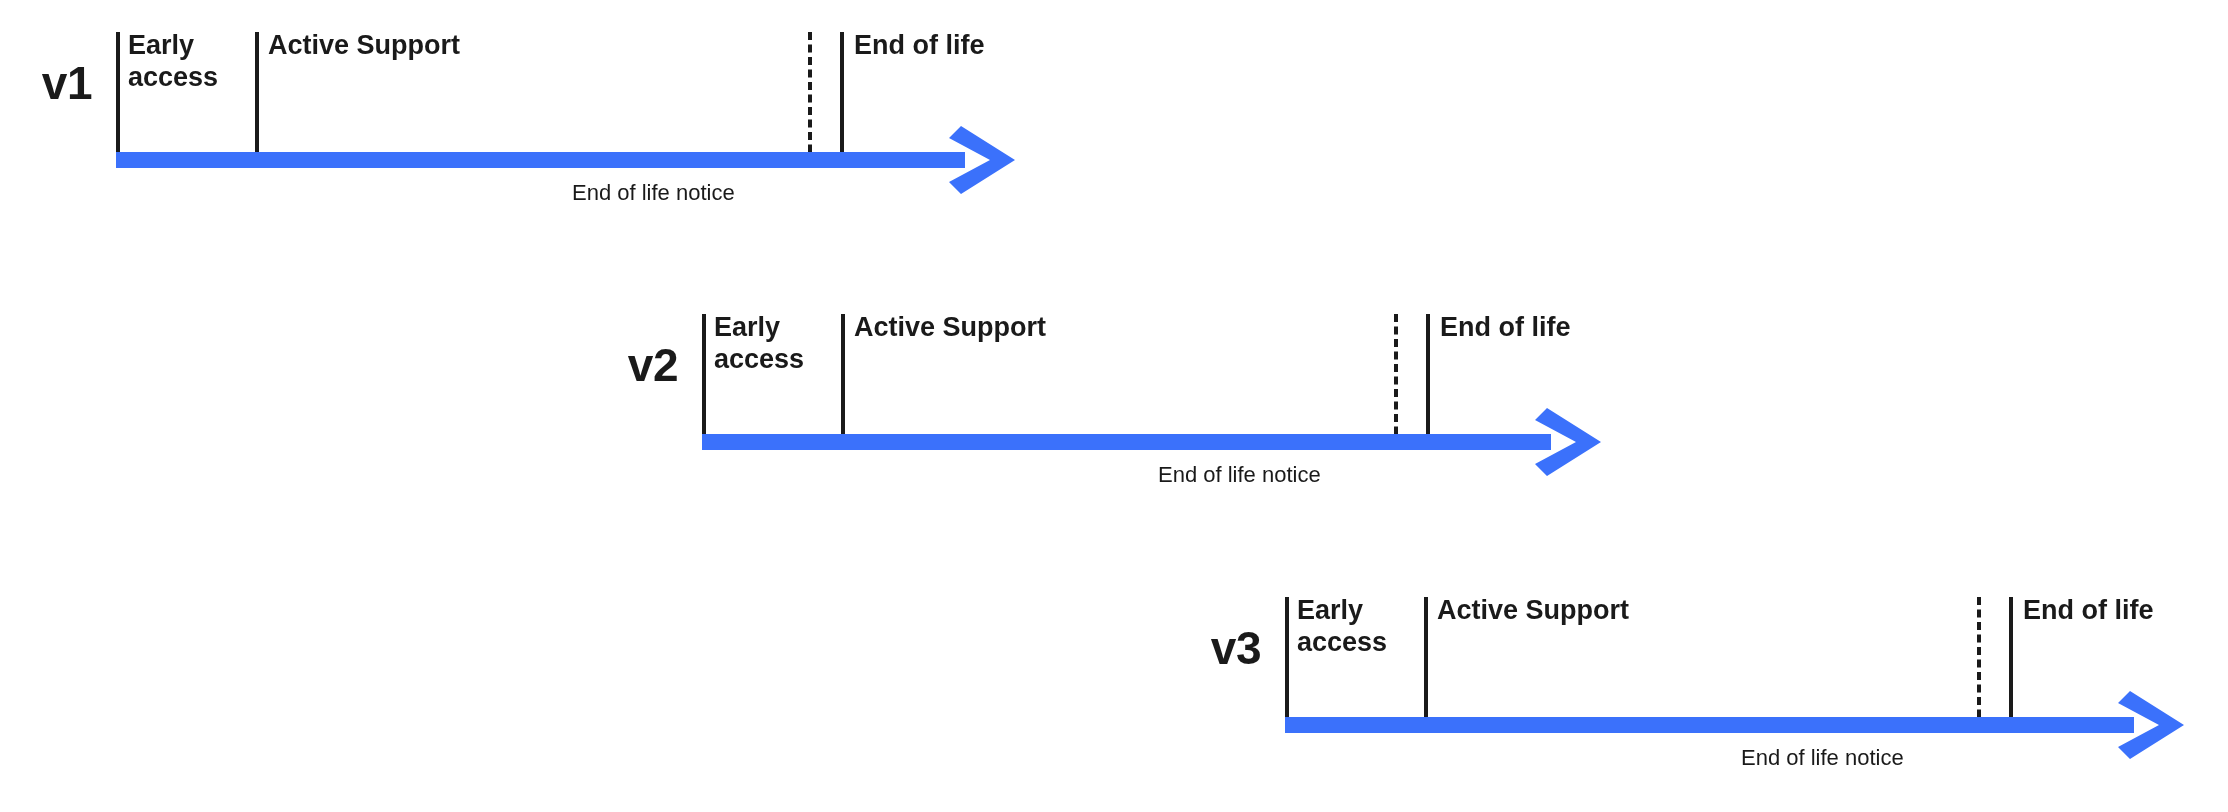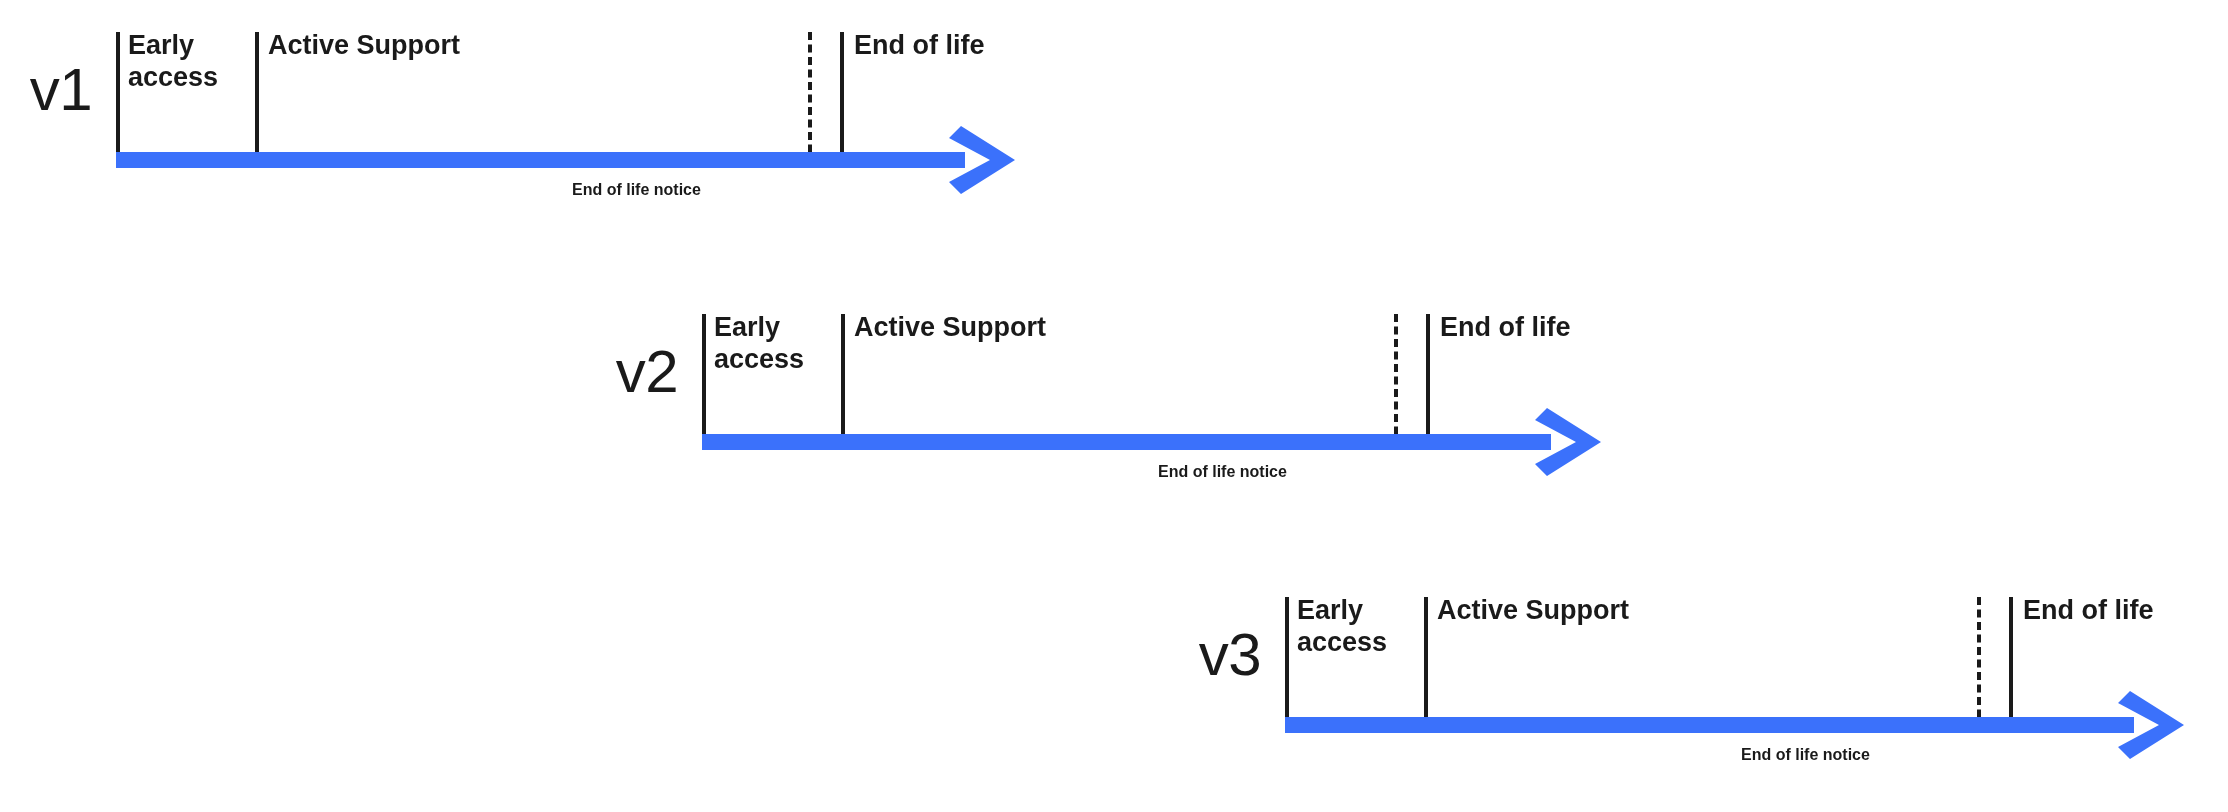--- a/index.html
+++ b/index.html
@@ -26,22 +26,22 @@
     height: 230px;
   }
 
   
   .version-label {
     position: absolute;
     left: 0px;
     top: 48px;
     width: 92px;
     text-align: right;
-    font-size: 60px;
-    font-weight: normal;
+    font-size: 46px;
+    font-weight: bold;
     color: #1a1a1a;
     letter-spacing: -0.5px;
     line-height: 1;
   }
 
   
   .divider {
     position: absolute;
     top: 20px;
     width: 4px;
@@ -73,22 +73,22 @@
   .arrow-head {
     position: absolute;
     width: 74px;
     height: 72px;
   }
   .arrow-head svg { display: block; }
 
   
   .notice-label {
     position: absolute;
-    font-size: 16px;
-    font-weight: bold;
+    font-size: 22px;
+    font-weight: normal;
     color: #1a1a1a;
     white-space: nowrap;
     line-height: 1;
   }
 </style>
 </head>
 <body>
 
 <div id="canvas">
 

